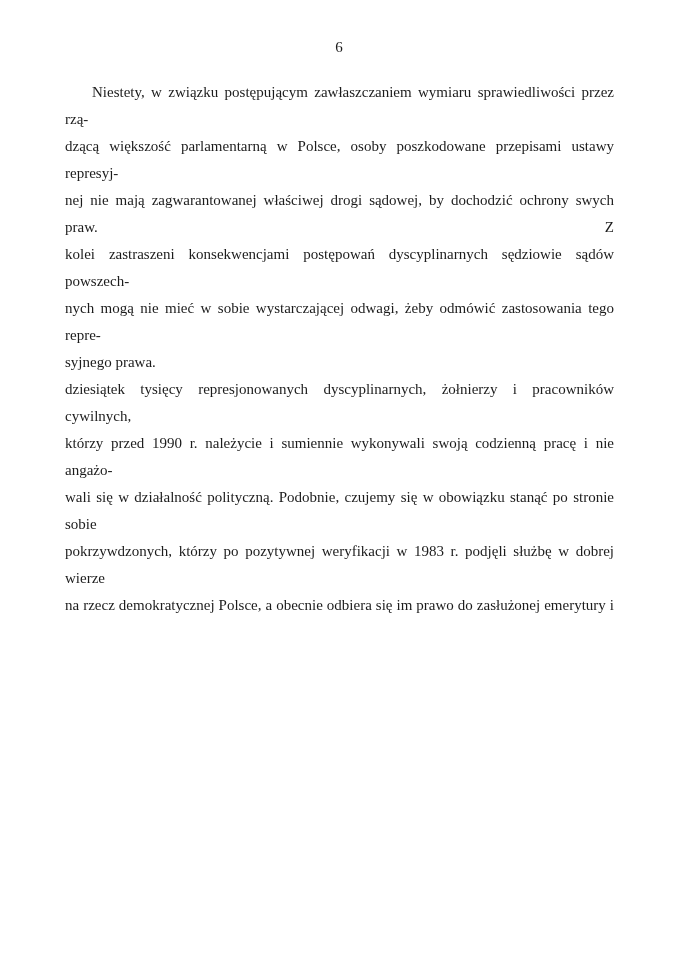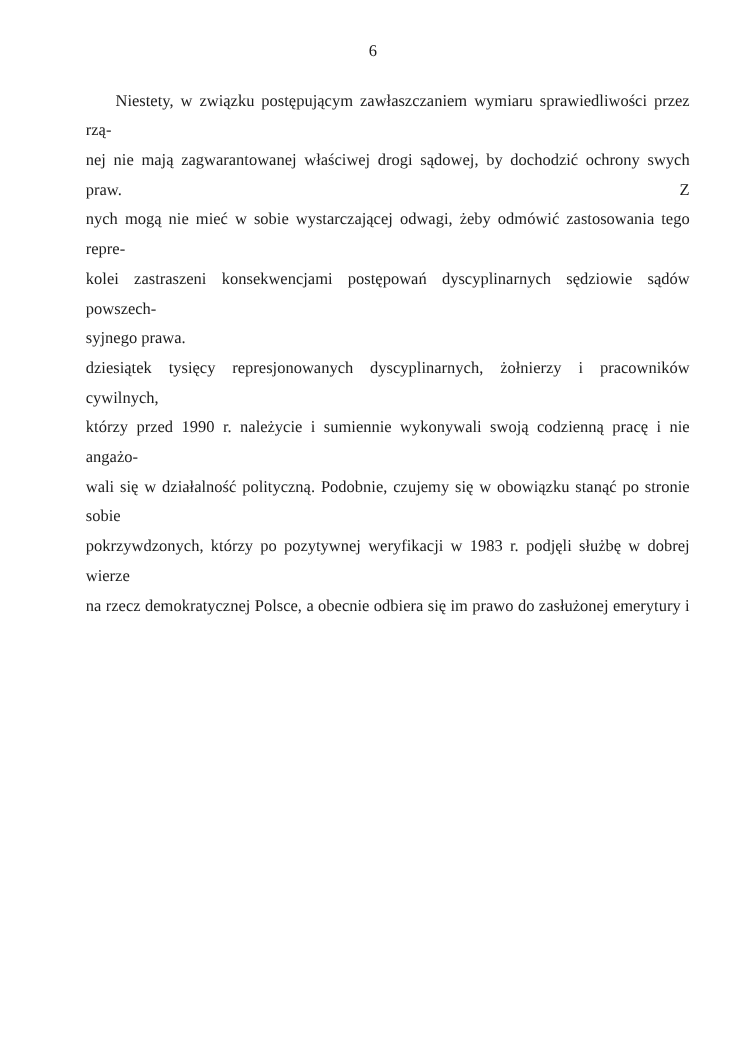--- a/index.html
+++ b/index.html
@@ -25,21 +25,21 @@
     top: 40px;
     left: 0;
     width: 678px;
     text-align: center;
     font-size: 15px;
     line-height: 15px;
   }
   .text-block {
     position: absolute;
     top: 79px;
-    left: 78px;
+    left: 65px;
     width: 549px;
     font-size: 15px;
     line-height: 27px;
   }
   .para {
     margin: 0;
     padding: 0;
   }
   .line {
     display: block;
@@ -58,23 +58,24 @@
 <body>
 
 <div class="sheet">
 
   <div class="page-number">6</div>
 
   <div class="text-block">
 
     <p class="para">
       <span class="line indent">Niestety, w związku postępującym zawłaszczaniem wymiaru sprawiedliwości przez rzą-</span>
+      <span class="line">dzącą większość parlamentarną w Polsce, osoby poszkodowane przepisami ustawy represyj-</span>
       <span class="line">nej nie mają zagwarantowanej właściwej drogi sądowej, by dochodzić ochrony swych praw. Z</span>
+      <span class="line">kolei zastraszeni konsekwencjami postępowań dyscyplinarnych sędziowie sądów powszech-</span>
       <span class="line">nych mogą nie mieć w sobie wystarczającej odwagi, żeby odmówić zastosowania tego repre-</span>
-      <span class="line">kolei zastraszeni konsekwencjami postępowań dyscyplinarnych sędziowie sądów powszech-</span>
       <span class="line last">syjnego prawa.</span>
     </p>
 
     <p class="para">
       <span class="line">dziesiątek tysięcy represjonowanych dyscyplinarnych, żołnierzy i pracowników cywilnych,</span>
       <span class="line">którzy przed 1990 r. należycie i sumiennie wykonywali swoją codzienną pracę i nie angażo-</span>
       <span class="line">wali się w działalność polityczną. Podobnie, czujemy się w obowiązku stanąć po stronie sobie</span>
       <span class="line">pokrzywdzonych, którzy po pozytywnej weryfikacji w 1983 r. podjęli służbę w dobrej wierze</span>
       <span class="line">na rzecz demokratycznej Polsce, a obecnie odbiera się im prawo do zasłużonej emerytury i</span>
     </p>

